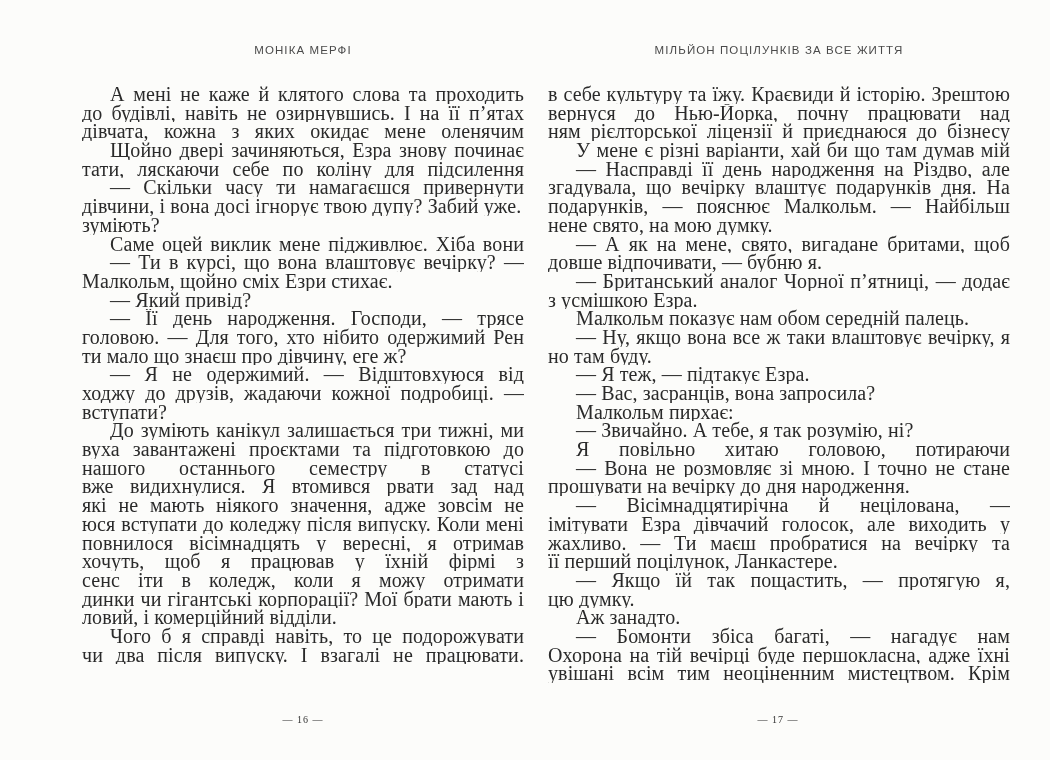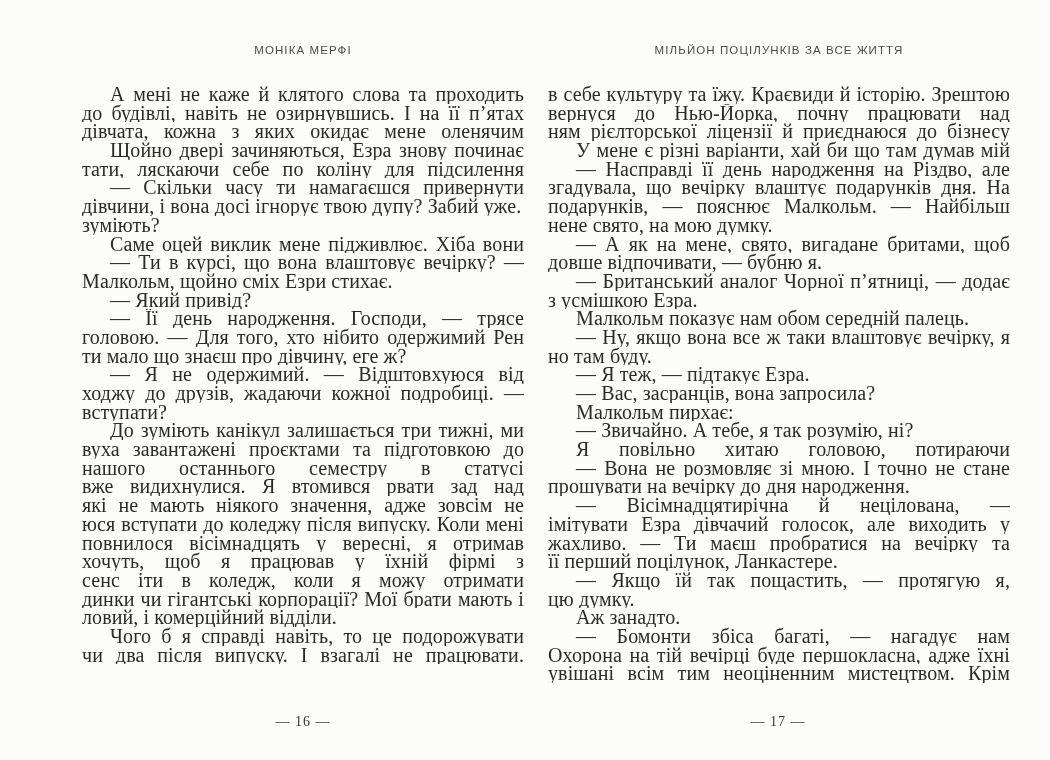--- a/index.html
+++ b/index.html
@@ -56,21 +56,21 @@
     text-align: justify;
     text-align-last: justify;
   }
   .line.indent { text-indent: 28px; }
   .line.last   { text-align-last: left; }
 
   .page-number {
     position: absolute;
     top: 714px;
     text-align: center;
-    font-size: 14px;
+    font-size: 10px;
     letter-spacing: 1px;
     color: #333333;
   }
   .page.left  .page-number { left: 70px; width: 442px; }
   .page.right .page-number { left: 22px; width: 462px; }
 </style>
 </head>
 <body style="background: rgb(252, 252, 250);">
 
 <div class="spread" style="color: rgb(42, 42, 42);">

